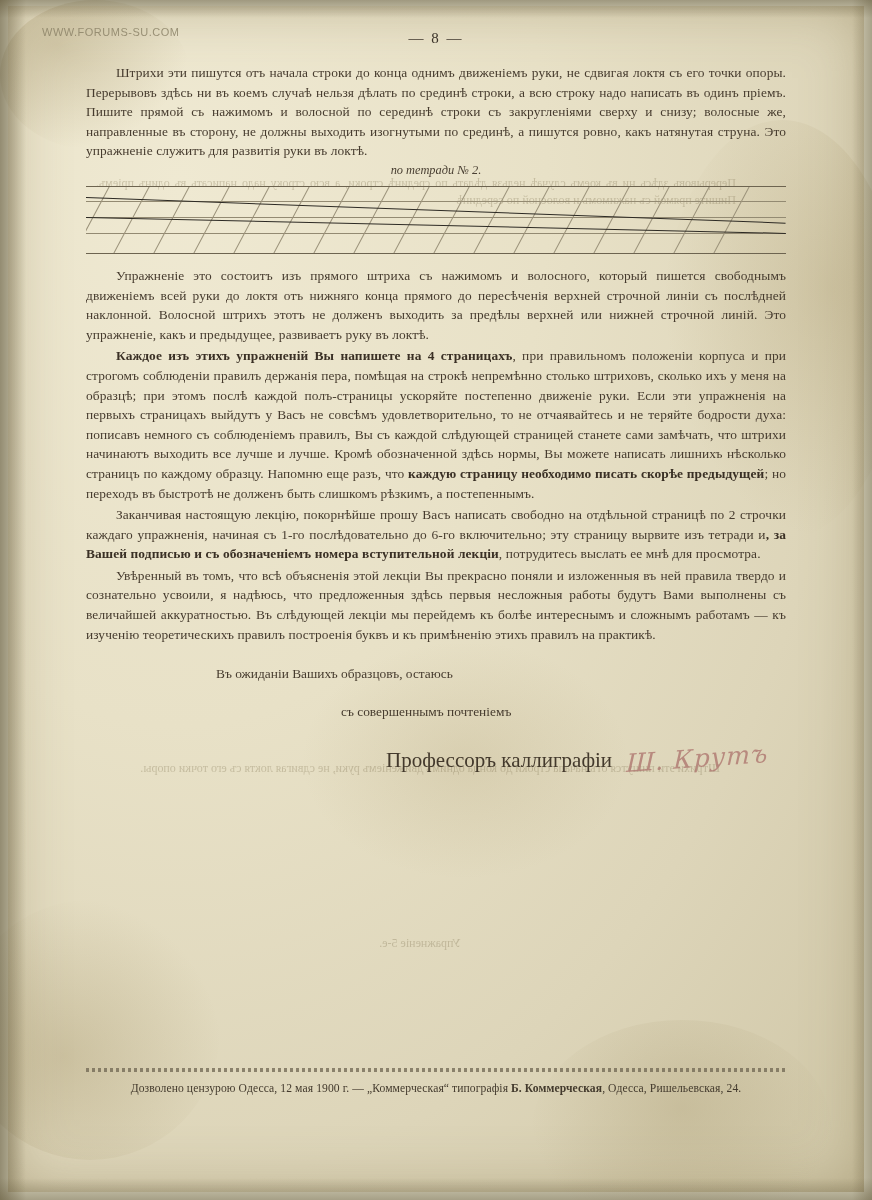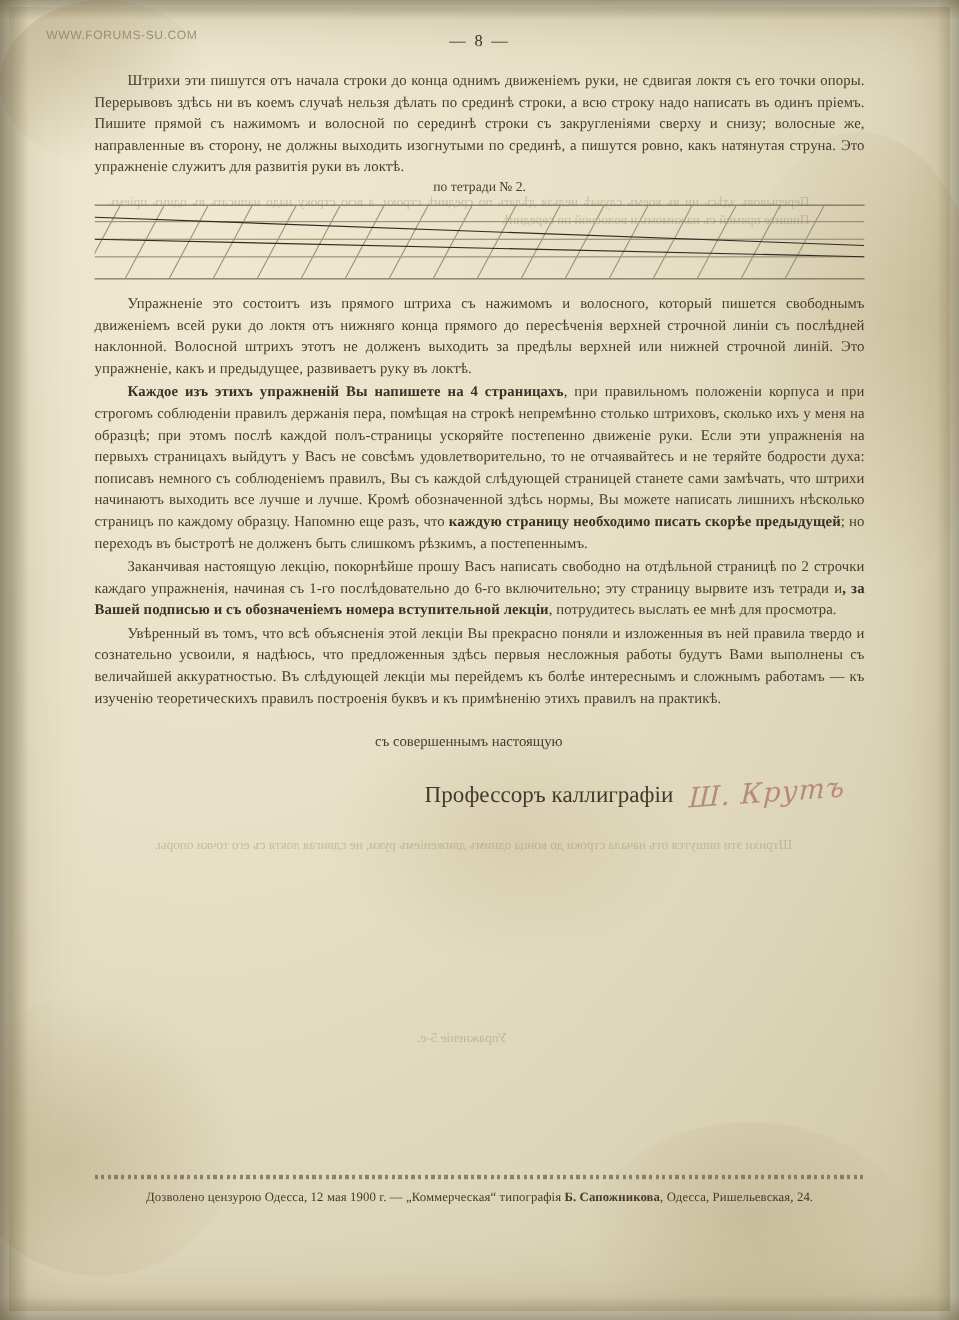--- a/index.html
+++ b/index.html
@@ -98,20 +98,21 @@
     font-weight: bold;
     letter-spacing: 2.5px;
     color: #3c3227;
     margin: 12px 0 2px 0;
   }
   .exercise-sub {
     text-align: center;
     font-size: 12.4px;
     color: #4a4033;
     margin-bottom: 8px;
+    font-style: italic;
   }
 
   .ruler {
     position: relative;
     height: 66px;
     margin: 4px 0 12px 0;
     border-top: 1px solid #6d6450;
     border-bottom: 1px solid #6d6450;
     overflow: hidden;
   }
@@ -261,25 +262,26 @@
 
     <p class="body">Упражненіе это состоитъ изъ прямого штриха съ нажимомъ и волосного, который пишется свободнымъ движеніемъ всей руки до локтя отъ нижняго конца прямого до пересѣченія верхней строчной линіи съ послѣдней наклонной. Волосной штрихъ этотъ не долженъ выходить за предѣлы верхней или нижней строчной линій. Это упражненіе, какъ и предыдущее, развиваетъ руку въ локтѣ.</p>
 
     <p class="body"><strong class="bold">Каждое изъ этихъ упражненій Вы напишете на 4 страницахъ</strong><span>, при правильномъ положеніи корпуса и при строгомъ соблюденіи правилъ держанія пера, помѣщая на строкѣ непремѣнно столько штриховъ, сколько ихъ у меня на образцѣ; при этомъ послѣ каждой полъ-страницы ускоряйте постепенно движеніе руки. Если эти упражненія на первыхъ страницахъ выйдутъ у Васъ не совсѣмъ удовлетворительно, то не отчаявайтесь и не теряйте бодрости духа: пописавъ немного съ соблюденіемъ правилъ, Вы съ каждой слѣдующей страницей станете сами замѣчать, что штрихи начинаютъ выходить все лучше и лучше. Кромѣ обозначенной здѣсь нормы, Вы можете написать лишнихъ нѣсколько страницъ по каждому образцу. Напомню еще разъ, что </span><strong class="bold">каждую страницу необходимо писать скорѣе предыдущей</strong><span>; но переходъ въ быстротѣ не долженъ быть слишкомъ рѣзкимъ, а постепеннымъ.</span></p>
 
     <p class="body"><span>Заканчивая настоящую лекцію, покорнѣйше прошу Васъ написать свободно на отдѣльной страницѣ по 2 строчки каждаго упражненія, начиная съ 1-го послѣдовательно до 6-го включительно; эту страницу вырвите изъ тетради и</span><strong class="bold">, за Вашей подписью и съ обозначеніемъ номера вступительной лекціи</strong><span>, потрудитесь выслать ее мнѣ для просмотра.</span></p>
 
     <p class="body">Увѣренный въ томъ, что всѣ объясненія этой лекціи Вы прекрасно поняли и изложенныя въ ней правила твердо и сознательно усвоили, я надѣюсь, что предложенныя здѣсь первыя несложныя работы будутъ Вами выполнены съ величайшей аккуратностью. Въ слѣдующей лекціи мы перейдемъ къ болѣе интереснымъ и сложнымъ работамъ — къ изученію теоретическихъ правилъ построенія буквъ и къ примѣненію этихъ правилъ на практикѣ.</p>
 
     <div class="closing">
-      <div class="l2">съ совершеннымъ настоящую</div>
+      <div class="l1">Въ ожиданіи Вашихъ образцовъ, остаюсь</div>
+      <div class="l2">съ совершеннымъ почтеніемъ</div>
       <div class="sign-row">
         <span class="sign-title">Профессоръ каллиграфіи</span>
         <span class="signature">Ш. Крутъ</span>
       </div>
     </div>
   </div>
 
   <div class="footer-wrap">
     <div class="footer-rule"></div>
-    <div class="footer-text"><span>Дозволено цензурою Одесса, 12 мая 1900 г. — „Коммерческая“ типографія </span><b>Б. Сапожникова</b><span>, Одесса, Ришельевская, 24.</span></div>
+    <div class="footer-text"><span>Дозволено цензурою Одесса, 12 мая 1900 г. — „Коммерческая“ типографія </span><b>Б. Коммерческая</b><span>, Одесса, Ришельевская, 24.</span></div>
   </div>
 </div>
 
 </body></html>

